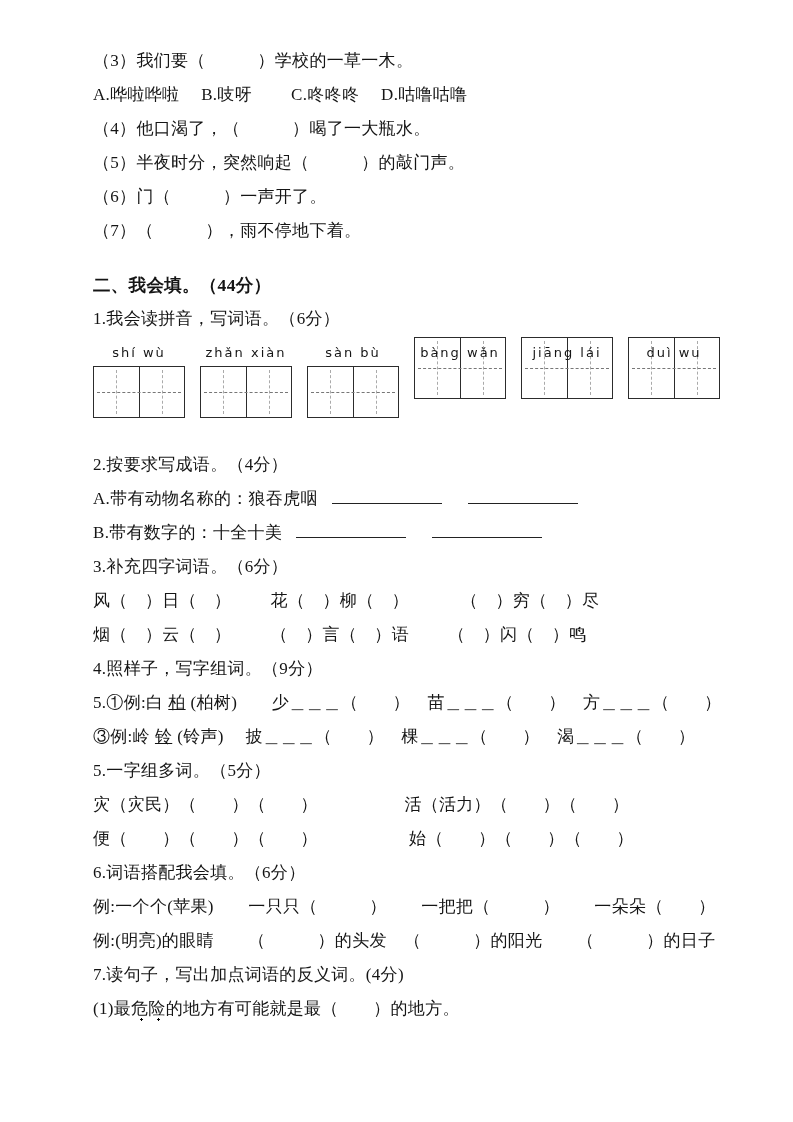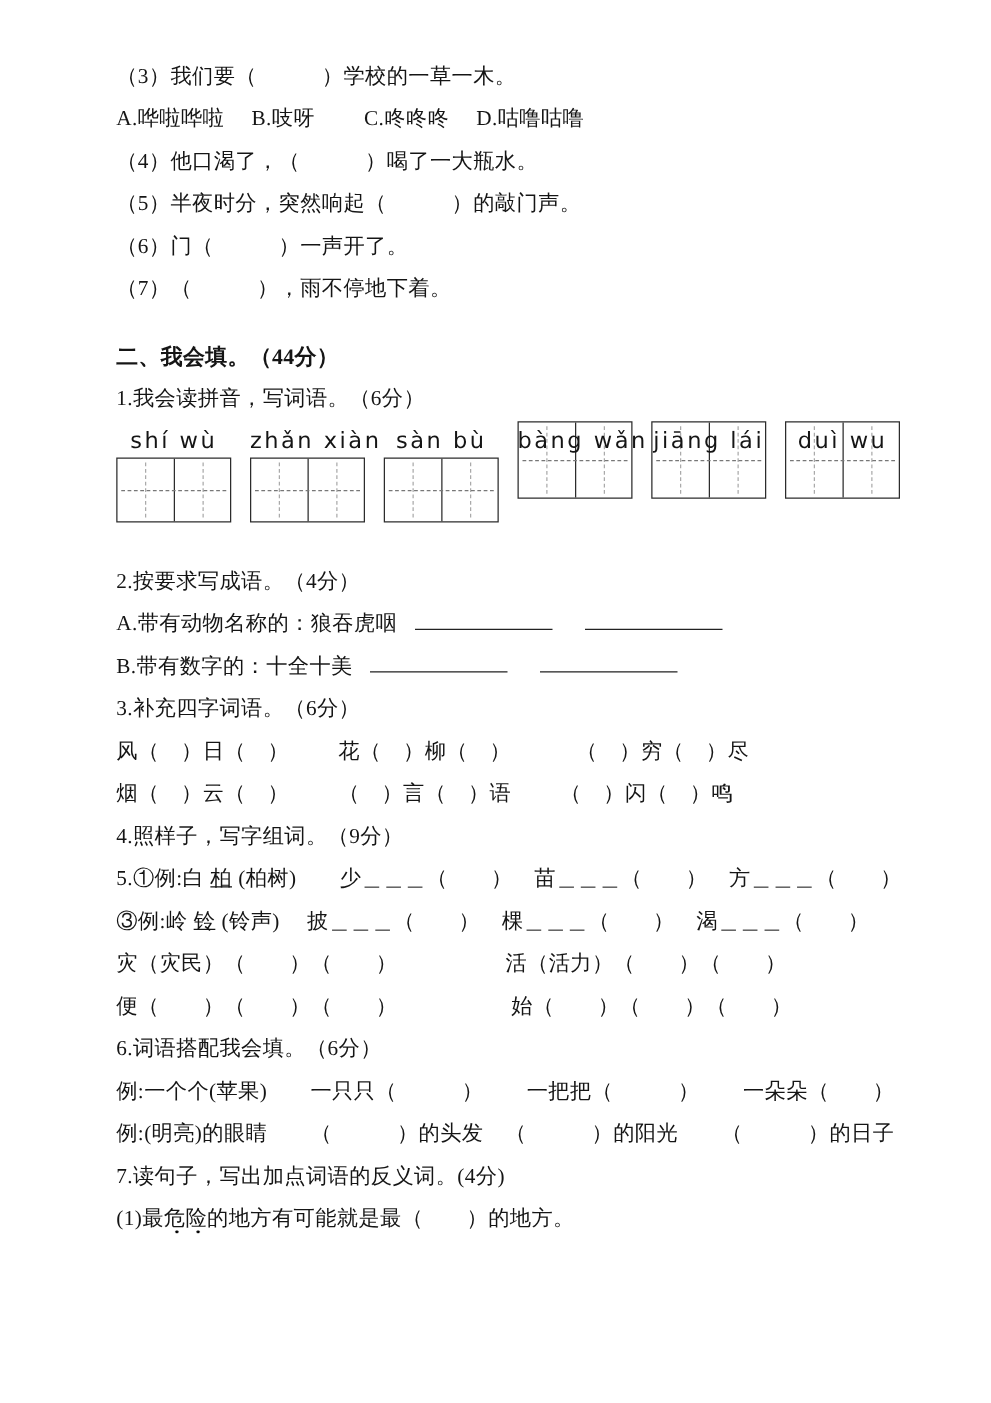--- a/index.html
+++ b/index.html
@@ -33,21 +33,21 @@
     padding-bottom: 4px;
     margin-top: 46px;
   }
   
   .py-row { display: flex; margin: 4px 0 12px; height: 96px; }
   .py-group { width: 92px; margin-right: 15px; flex: none; }
   .py-label {
     height: 26px; line-height: 26px;
     text-align: center;
     font-family: "DejaVu Sans", sans-serif;
-    font-size: 18px; letter-spacing: 2px;
+    font-size: 13px; letter-spacing: 2px;
     white-space: pre;
     position: relative; z-index: 2;
   }
   .grid {
     height: 52px;
     border: 1.6px solid #2c2c2c;
     display: flex;
     position: relative;
   }
   .grid::after {
@@ -127,20 +127,21 @@
   <div class="line"><span>B.带有数字的：十全十美</span><span class="blank"></span><span class="blank"></span></div>
 
   <div class="line">3.补充四字词语。（6分）</div>
   <div class="line">风（　）日（　）　　 花（　）柳（　）　　　（　）穷（　）尽</div>
   <div class="line">烟（　）云（　）　 　（　）言（　）语　　 （　）闪（　）鸣</div>
 
   <div class="line">4.照样子，写字组词。（9分）</div>
   <div class="line"><span>5.①例:白</span><span class="uline">柏</span><span>(柏树)　　少＿＿＿（　　）　苗＿＿＿（　　）　方＿＿＿（　　）</span></div>
   <div class="line"><span>③例:岭</span><span class="uline">铃</span><span>(铃声)　 披＿＿＿（　　）　棵＿＿＿（　　）　渴＿＿＿（　　）</span></div>
 
+  <div class="line">5.一字组多词。（5分）</div>
   <div class="line">灾（灾民）（　　）（　　）　　　　　活（活力）（　　）（　　）</div>
   <div class="line">便（　　）（　　）（　　）　　　　　 始（　　）（　　）（　　）</div>
 
   <div class="line">6.词语搭配我会填。（6分）</div>
   <div class="line">例:一个个(苹果)　　一只只（　　　）　　一把把（　　　）　　一朵朵（　　）</div>
   <div class="line">例:(明亮)的眼睛　　（　　　）的头发　（　　　）的阳光　　（　　　）的日子</div>
 
   <div class="line">7.读句子，写出加点词语的反义词。(4分)</div>
   <div class="line"><span>(1)最</span><span class="dotted">危险</span><span>的地方有可能就是最（　　）的地方。</span></div>
 

